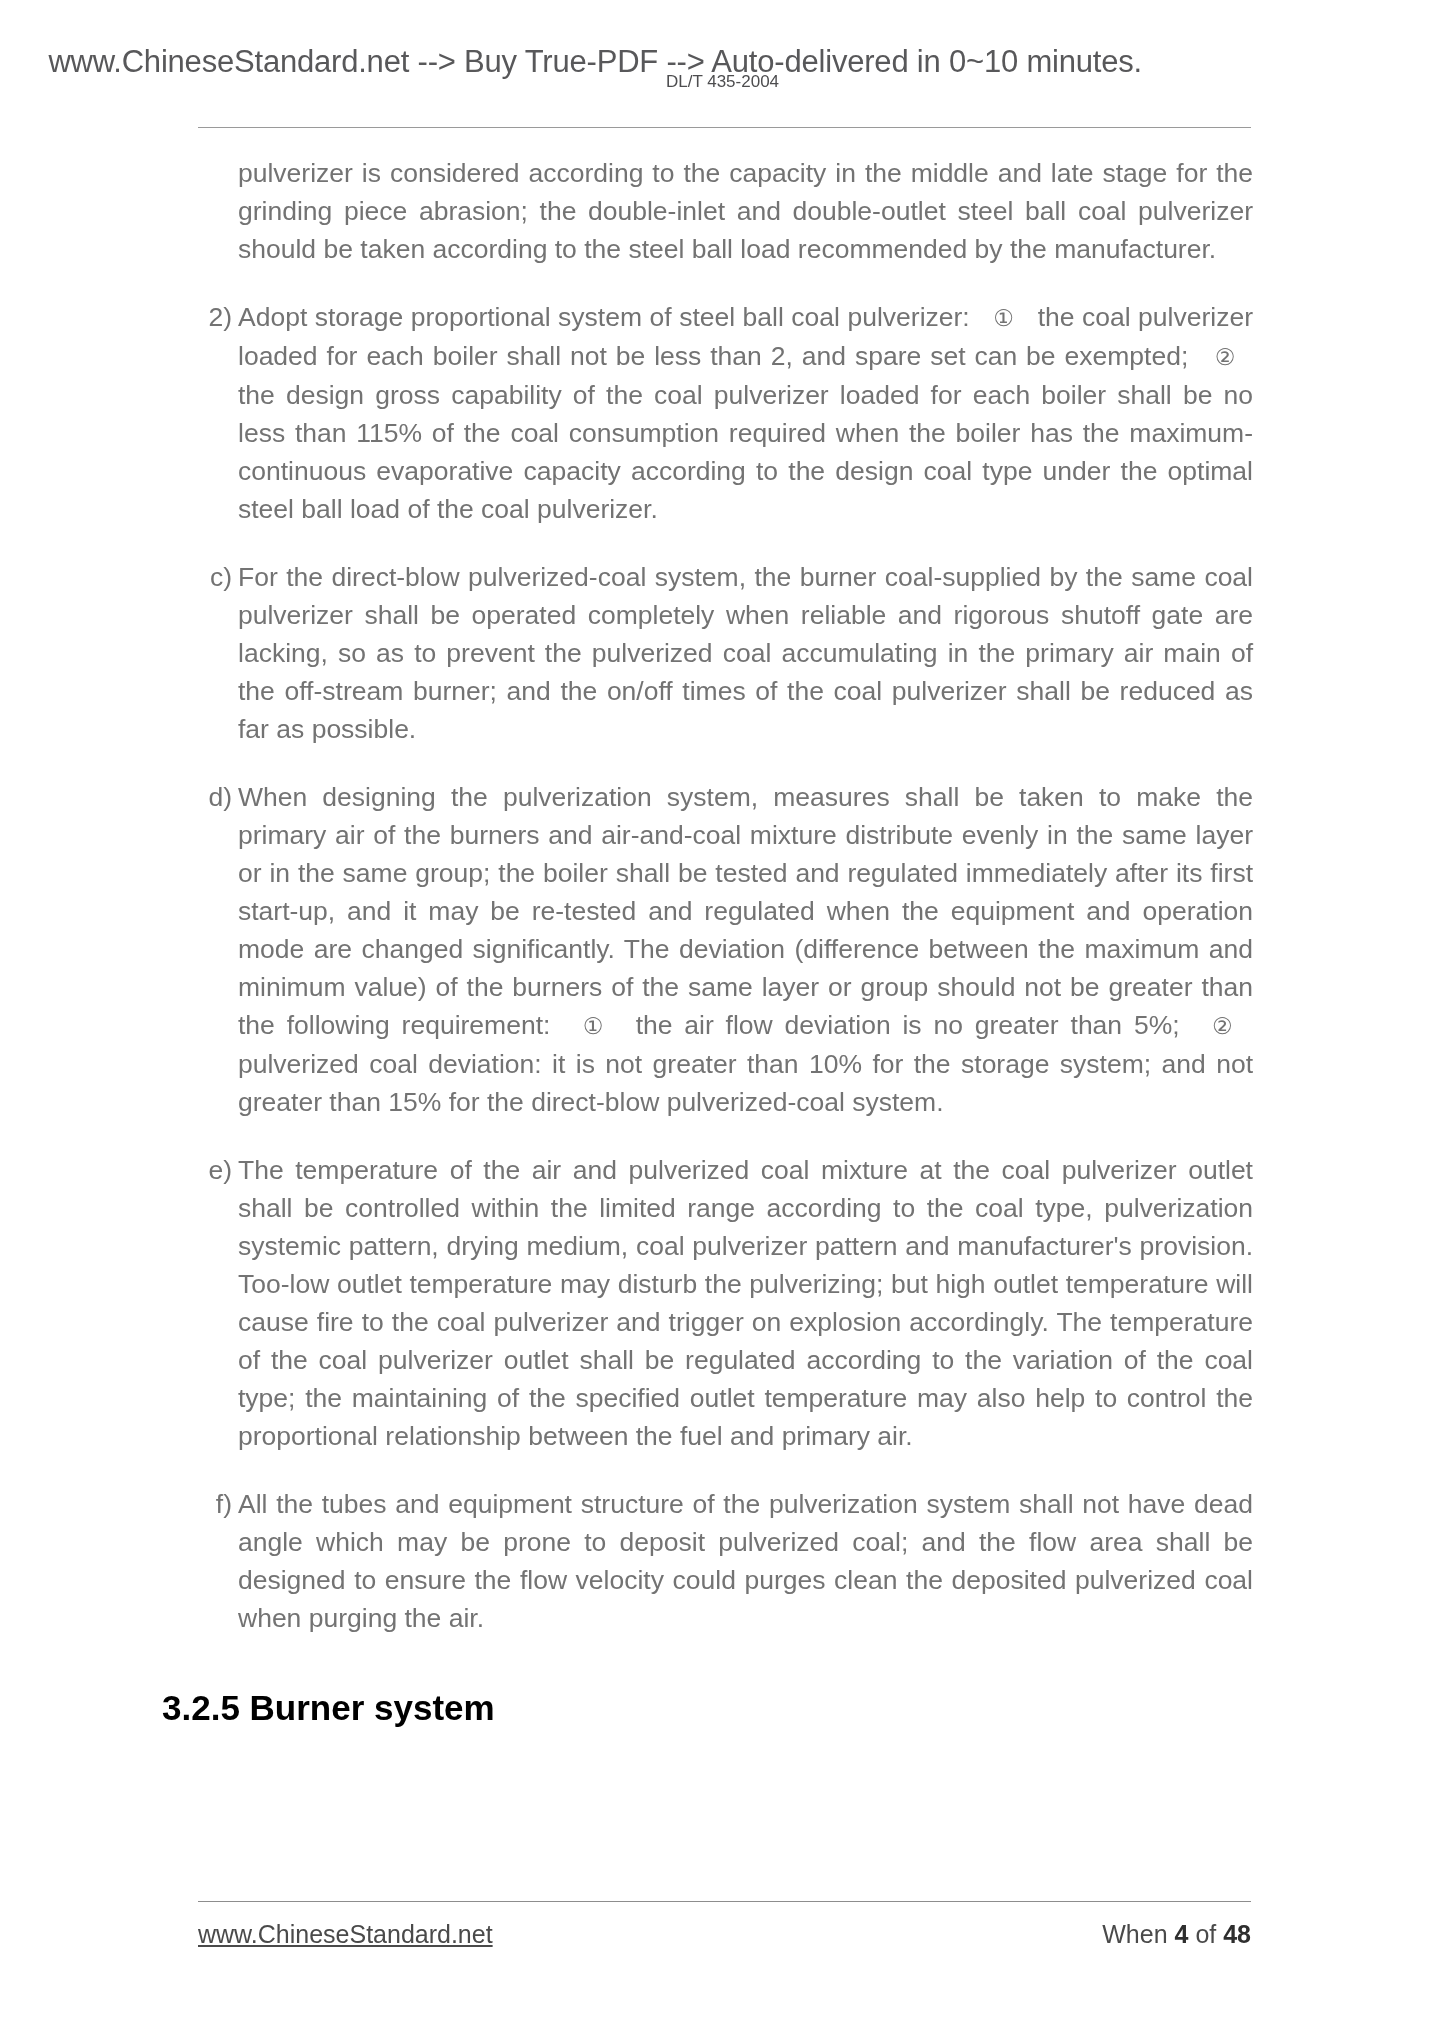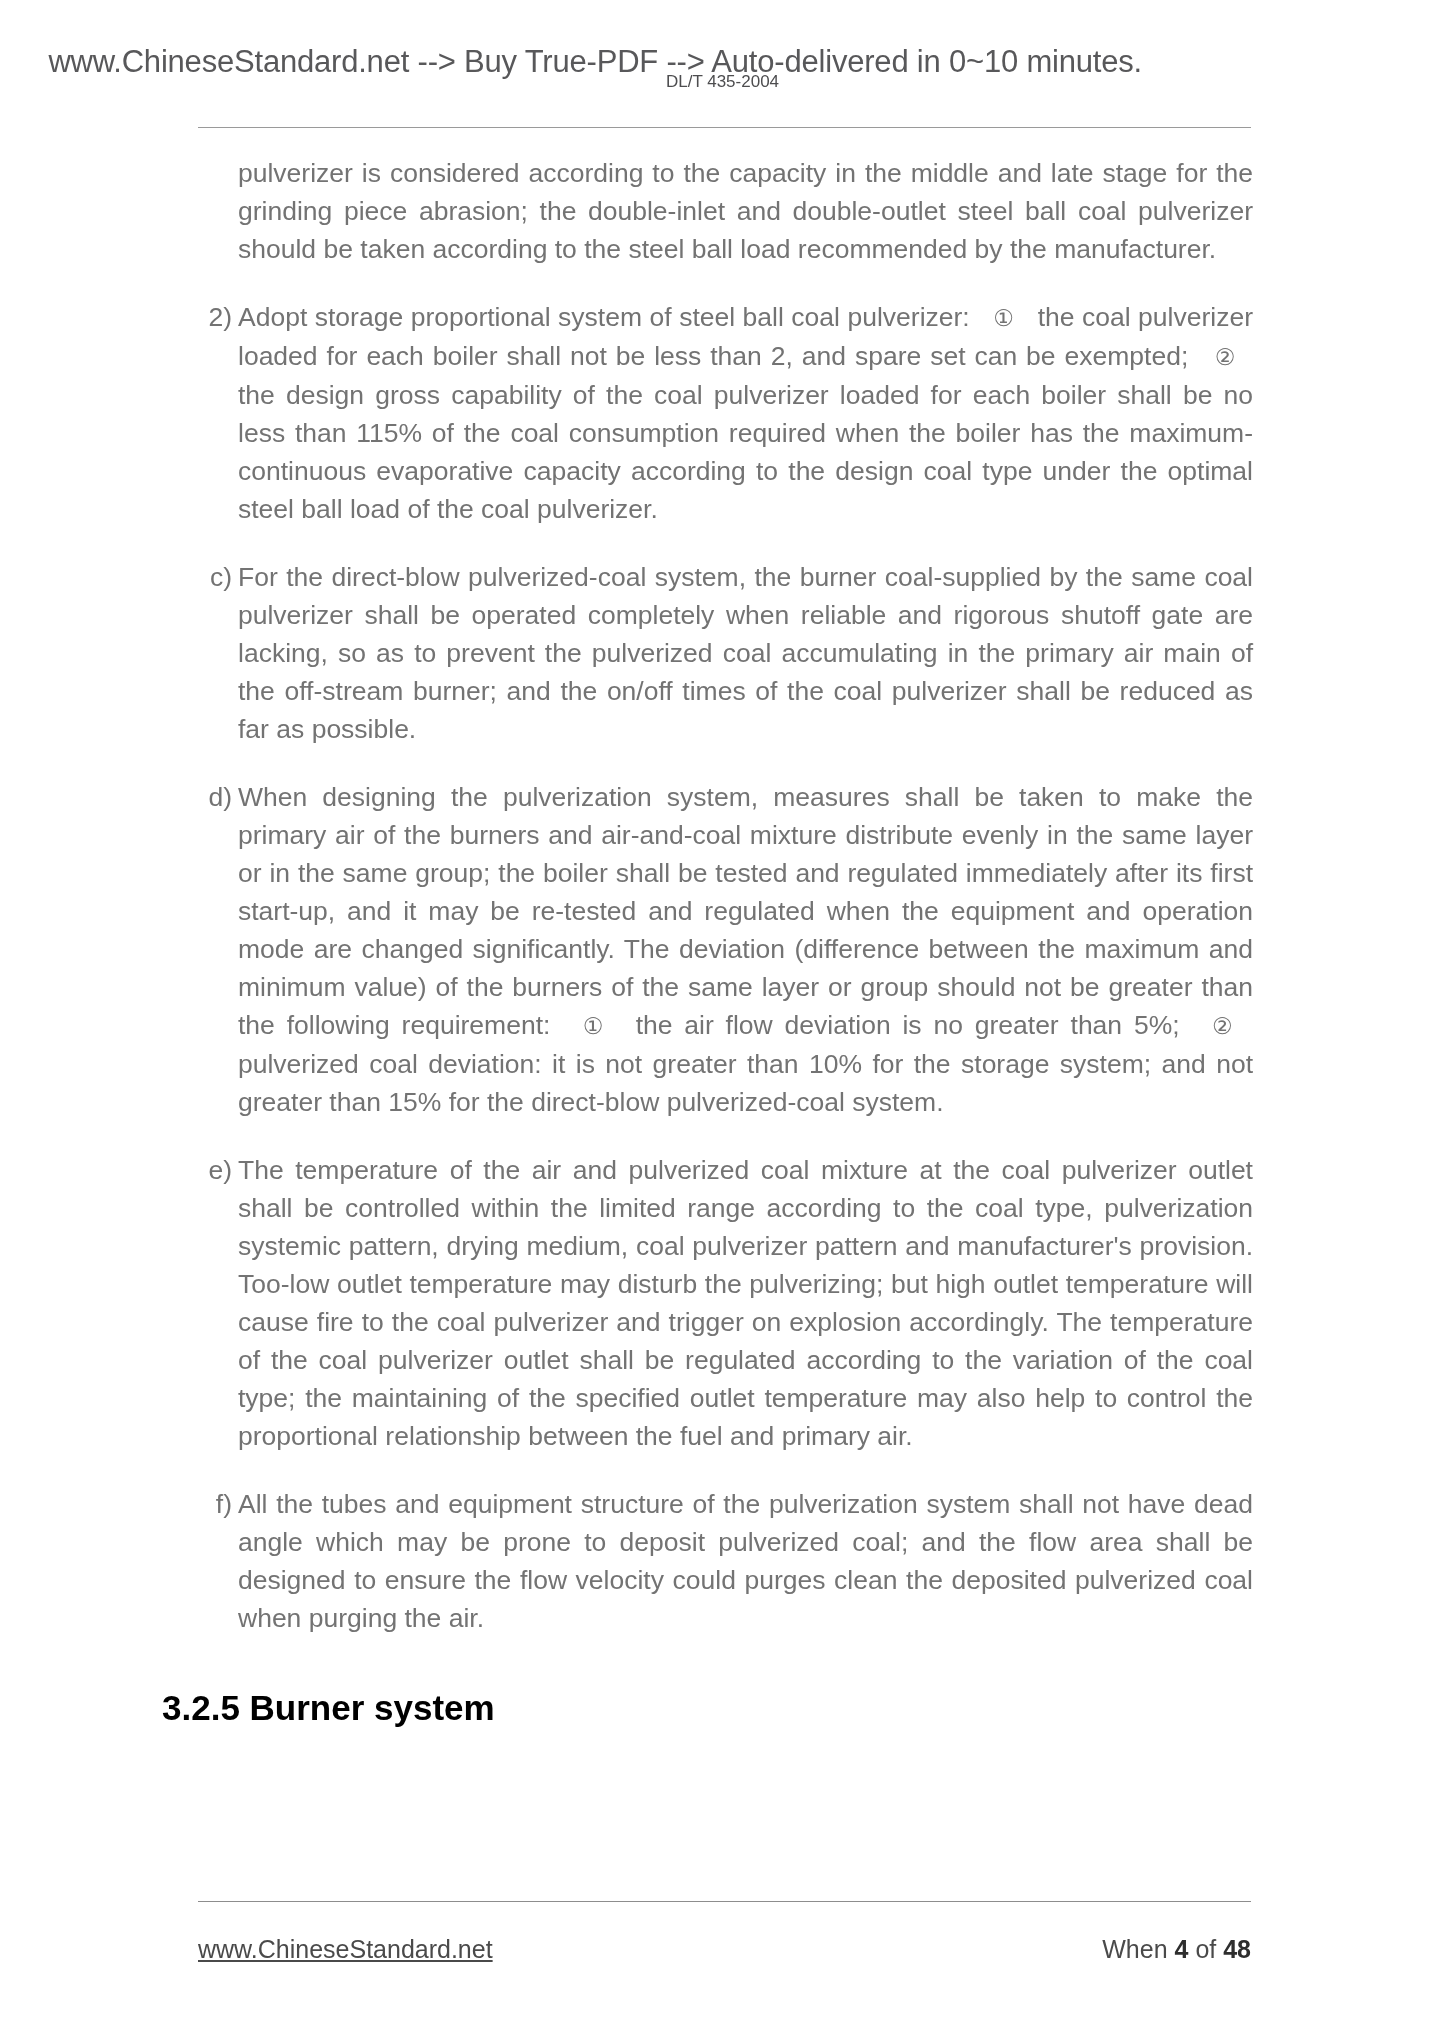--- a/index.html
+++ b/index.html
@@ -119,21 +119,21 @@
     height: 1px;
     background: #8d8d8d;
   }
   .footer {
     position: absolute;
     left: 198px;
     top: 1920px;
     width: 1053px;
     height: 44px;
     display: flex;
-    align-items: flex-end;
+    align-items: flex-start;
     justify-content: space-between;
     font-size: 25px;
     color: #4a4a4a;
   }
   .footer-link {
     text-decoration: underline;
     color: #4a4a4a;
     cursor: pointer;
   }
   .footer-page { color: #4a4a4a; white-space: nowrap; }

